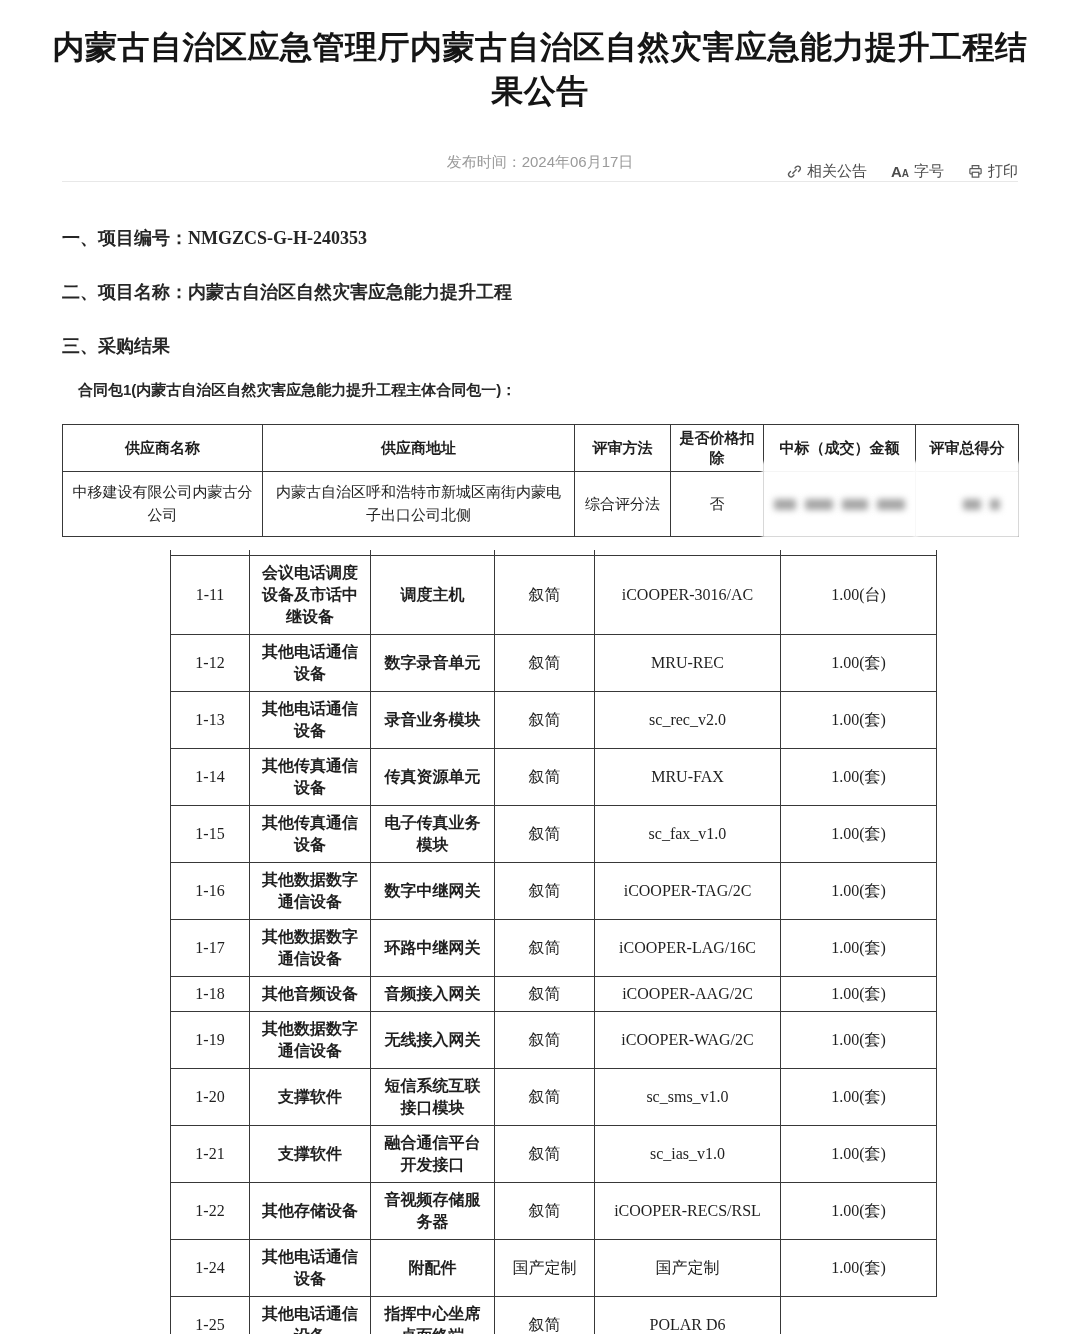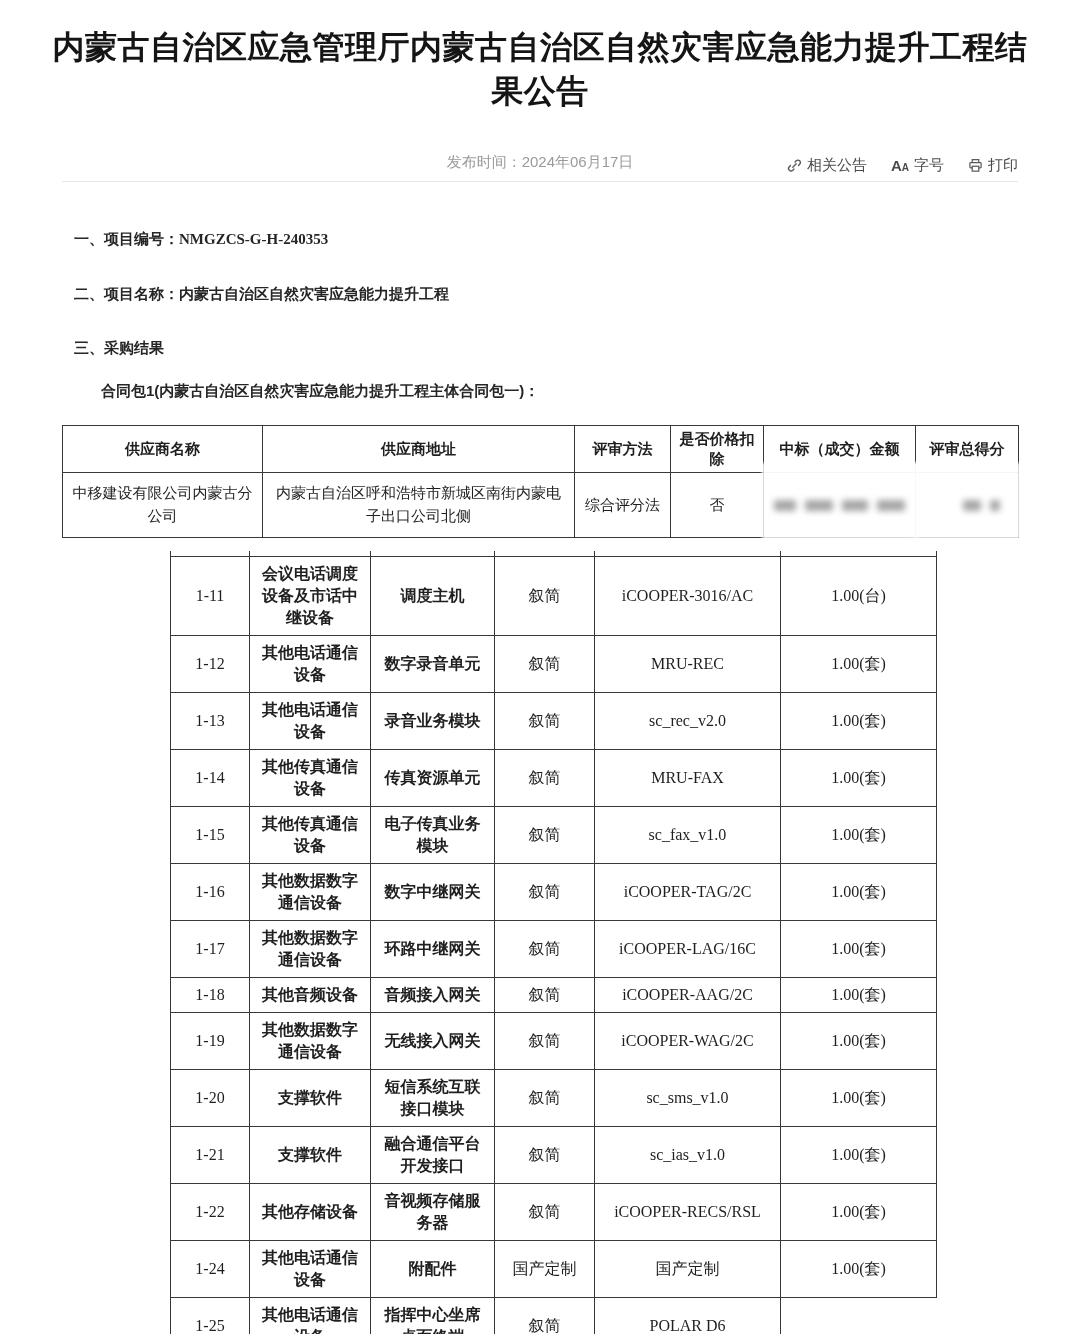--- a/index.html
+++ b/index.html
@@ -20,35 +20,35 @@
     font-size:32px;font-weight:700;color:#151515;letter-spacing:.5px;
     font-family:"Liberation Sans","DejaVu Sans",sans-serif;
   }
   .meta-bar{
     margin:30px 62px 0;height:38px;position:relative;
     display:flex;align-items:center;justify-content:center;
     border-bottom:1px solid var(--divider);
   }
   .publish{color:var(--meta);font-size:15px;}
   .meta-actions{
-    position:absolute;right:0;top:12px;height:100%;
-    display:flex;align-items:flex-start;gap:24px;
+    position:absolute;right:0;top:0;height:100%;
+    display:flex;align-items:flex-end;gap:24px;
   }
   .action{
     display:flex;align-items:center;gap:5px;
     color:var(--action);font-size:15px;text-decoration:none;cursor:pointer;
   }
   .action svg{display:block;}
   .aa{font-weight:600;font-size:15px;color:var(--action);letter-spacing:0;}
   .aa em{font-style:normal;font-size:10px;}
   .content{margin:0 62px;}
-  .section{margin:33px 12px 0;line-height:21px;font-size:15px;font-weight:700;color:#262626;}
+  .section{margin:33px 0 0;line-height:21px;font-size:18px;font-weight:700;color:#262626;}
   .section:first-child{margin-top:46px;}
   .section .code{font-family:"Liberation Serif","DejaVu Serif",serif;font-weight:700;}
-  .package-line{margin:24px 0 0 39px;font-size:15px;font-weight:700;color:#262626;}
+  .package-line{margin:24px 0 0 16px;font-size:15px;font-weight:700;color:#262626;}
 
   
   .t1{margin-top:24px;width:1071px;}
   .t1row{display:grid;grid-template-columns:201px 312px 96px 93px 152px 103px;}
   .t1cell{
     border-right:1.5px solid var(--border);
     border-bottom:1.5px solid var(--border);
     display:flex;align-items:center;justify-content:center;
     text-align:center;
     font-family:"Liberation Serif","DejaVu Serif",serif;

